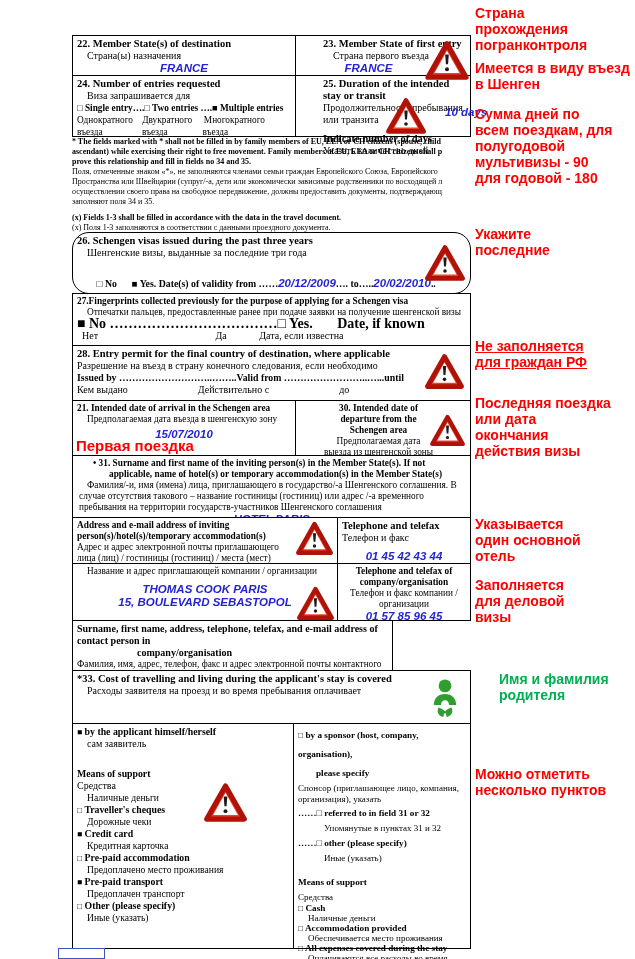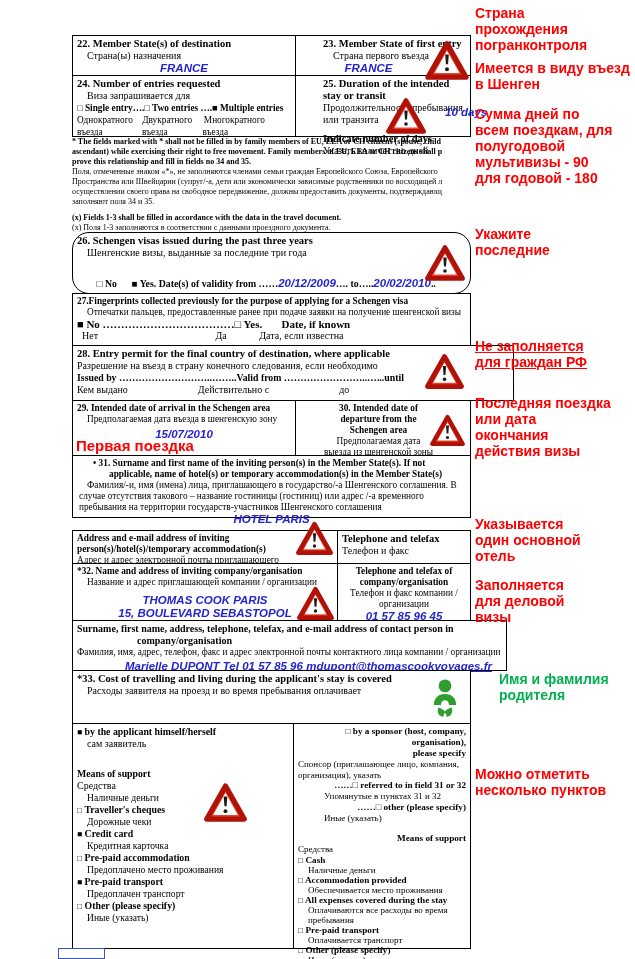--- a/index.html
+++ b/index.html
@@ -23,34 +23,34 @@
   .ann{position:absolute;left:475px;font-family:"Liberation Sans",sans-serif;font-weight:bold;
        font-size:14px;line-height:16px;color:#ff0000;}
   .ann.green{color:#00b050;margin-left:24px;}
   .warn{position:absolute;}
   .redmark{position:absolute;left:3px;bottom:1px;color:#ff0000;font-family:"Liberation Sans",sans-serif;
            font-weight:bold;font-size:15px;}
   .mi .en{font-size:9.8px;line-height:11.5px;}
   .mi .ru{font-size:9.6px;line-height:11.5px;}
   .mright .mi .en{font-size:9.2px;line-height:10px;}
   .mright .mi .ru{font-size:9px;line-height:10px;}
-  .mright .hdr{font-size:9.2px;line-height:11px;font-weight:bold;text-align:right;}
+  .mright .hdr{font-size:9.2px;line-height:19px;font-weight:bold;}
   .mright .hdrru{font-size:9px;line-height:10.5px;}
   .cbx{display:inline-block;font-size:8.5px;cursor:pointer;}
   
   #b2223{left:72px;top:35px;width:399px;height:41px;}
   #b2425{left:72px;top:75px;width:399px;height:62px;}
   #b26{left:72px;top:232px;width:399px;height:62px;border-radius:17px;}
   #b27{left:72px;top:293px;width:399px;height:53px;}
-  #b28{left:72px;top:345px;width:442px;height:56px;}
+  #b28{left:72px;top:345px;width:399px;height:56px;}
   #b2930{left:72px;top:400px;width:399px;height:56px;}
   #b31{left:72px;top:455px;width:399px;height:63px;}
-  #baddr{left:72px;top:530px;width:399px;height:47px;}
+  #baddr{left:72px;top:517px;width:399px;height:47px;}
   #b32{left:72px;top:563px;width:399px;height:58px;}
-  #bcontact{left:72px;top:620px;width:435px;height:51px;}
+  #bcontact{left:72px;top:620px;width:321px;height:51px;}
   #b33{left:72px;top:670px;width:399px;height:54px;}
   #bmeans{left:72px;top:723px;width:399px;height:226px;}
   .c-left{left:0;width:223px;}
   .c-right{left:223px;right:0;margin-left:23px;}
   .c-left-w{left:0;width:265px;}
   .c-right-w{left:265px;right:0;}
   .mleft{left:0;width:221px;}
   .mright{left:221px;right:0;}
   
   .t23{left:424px;top:40px;width:46px;height:41px;}
@@ -133,37 +133,37 @@
         <span>□ No      ■ Yes. Date(s) of validity from ……</span><span class="val">20/12/2009</span><span>…. to…..</span><span class="val">20/02/2010</span><span>..</span>
       </div>
       <div class="ru pre">  Нет        Да.  Срок действия с                                              до</div>
     </div>
   </div>
 
   <div class="box" id="b27">
     <div style="padding:2px 4px;">
       <div class="en long">27.Fingerprints collected previously for the purpose of applying for a Schengen visa</div>
       <div class="ru ind long">Отпечатки пальцев, предоставленные ранее при подаче заявки на получение шенгенской визы</div>
-      <div class="pre en" style="font-size:11px;">■ No ………………………………□ Yes.       Date, if known</div>
+      <div class="pre en" style="font-size:14px;">■ No ………………………………□ Yes.       Date, if known</div>
       <div class="ru pre">  Нет                                               Да             Дата, если известна</div>
     </div>
   </div>
 
   <div class="box" id="b28">
     <div style="padding:2px 4px;">
       <div class="en">28. Entry permit for the final country of destination, where applicable</div>
       <div class="ru">Разрешение на въезд в страну конечного следования, если необходимо</div>
       <div class="pre en" style="font-size:9.8px;">Issued by ………………………..……..Valid from ……………………..…...until</div>
       <div class="ru pre">Кем выдано                            Действительно с                            до</div>
     </div>
   </div>
 
   <div class="box" id="b2930">
     <div class="cell rb c-left">
-      <div class="en long">29. Intended date of arrival in the Schengen area</div>
+      <div class="en long">21. Intended date of arrival in the Schengen area</div>
       <div class="ru ind long">Предполагаемая дата въезда в шенгенскую зону</div>
       <div class="val center" style="margin-top:3px;">15/07/2010</div>
       <div class="redmark">Первая поездка</div>
     </div>
     <div class="cell c-right center" style="padding-right:36px;">
       <div class="en long">30. Intended date of departure from the Schengen area</div>
       <div class="ru long">Предполагаемая дата выезда из шенгенской зоны</div>
       <div class="val">24/07/2010</div>
     </div>
   </div>
@@ -188,21 +188,20 @@
     <div class="cell c-right-w">
       <div class="en">Telephone and telefax</div>
       <div class="ru">Телефон и факс</div>
       <div class="gap6"></div>
       <div class="val center">01 45 42 43 44</div>
     </div>
   </div>
 
   <div class="box" id="b32">
     <div class="cell rb c-left-w">
-      <div class="en long">*32. Name and address of inviting company/organisation</div>
       <div class="ru ind long">Название и адрес приглашающей компании / организации</div>
       <div class="gap6"></div>
       <div class="val center">THOMAS COOK PARIS</div>
       <div class="val center">15, BOULEVARD SEBASTOPOL</div>
     </div>
     <div class="cell c-right-w center">
       <div class="en long">Telephone and telefax of company/organisation</div>
       <div class="ru long">Телефон и факс компании / организации</div>
       <div class="val">01 57 85 96 45</div>
     </div>

